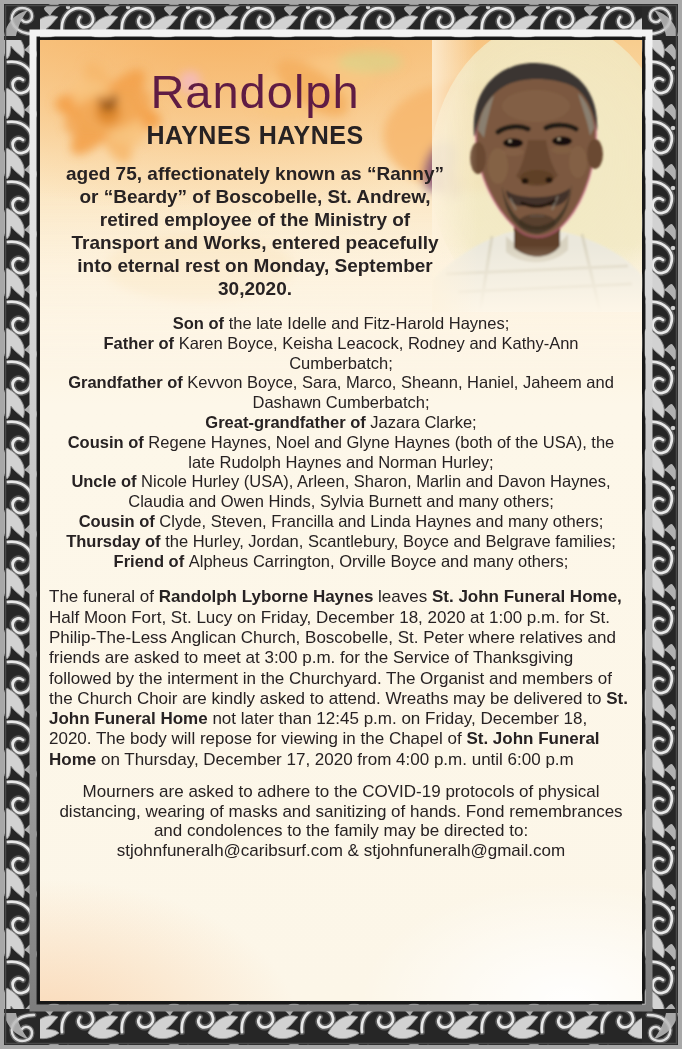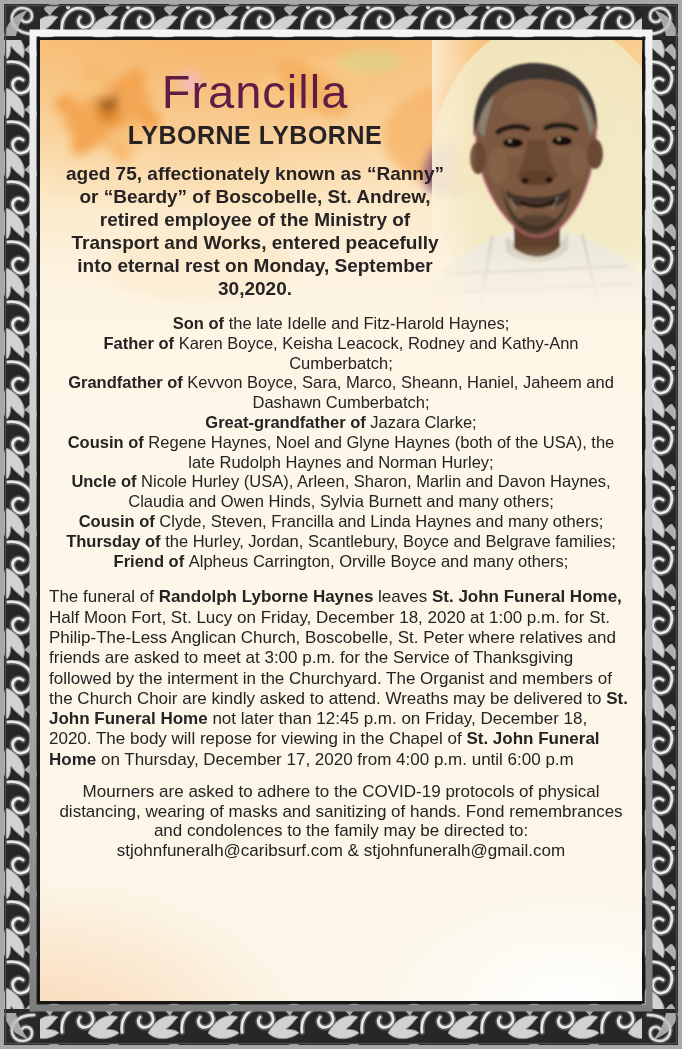--- a/index.html
+++ b/index.html
@@ -192,22 +192,22 @@
         <path d="M90 163 C100 168 112 168 122 161" fill="none" stroke="#20130b" stroke-width="3" stroke-linecap="round"></path>
         <ellipse cx="105" cy="182" rx="18" ry="8" fill="#38291d" opacity=".5"></ellipse>
         <ellipse cx="66" cy="126" rx="10" ry="18" fill="#916c4c" opacity=".45"></ellipse>
         <ellipse cx="146" cy="122" rx="9" ry="16" fill="#916c4c" opacity=".35"></ellipse>
       </g>
       <rect x="0" y="205" width="210" height="67" fill="url(#fadeB)"></rect>
       <rect x="0" y="0" width="46" height="272" fill="url(#fadeL)" opacity=".8"></rect>
     </svg>
 
     <div class="header">
-      <h1 class="first-name">Francilla</h1>
-      <h2 class="surname">LYBORNE LYBORNE</h2>
+      <h1 class="first-name">Randolph</h1>
+      <h2 class="surname">HAYNES HAYNES</h2>
       <p class="intro">aged 75, affectionately known as “Ranny” or “Beardy” of Boscobelle, St. Andrew, retired employee of the Ministry of Transport and Works, entered peacefully into eternal rest on Monday, September 30,2020.</p>
     </div>
 
     <div class="family">
         <p><strong>Son of </strong>the late Idelle and Fitz-Harold Haynes;</p>
         <p><strong>Father of </strong>Karen Boyce, Keisha Leacock, Rodney and Kathy-Ann Cumberbatch;</p>
         <p><strong>Grandfather of </strong>Kevvon Boyce, Sara, Marco, Sheann, Haniel, Jaheem and Dashawn Cumberbatch;</p>
         <p><strong>Great-grandfather of </strong>Jazara Clarke;</p>
         <p><strong>Cousin of </strong>Regene Haynes, Noel and Glyne Haynes (both of the USA), the late Rudolph Haynes and Norman Hurley;</p>
         <p><strong>Uncle of </strong>Nicole Hurley (USA), Arleen, Sharon, Marlin and Davon Haynes, Claudia and Owen Hinds, Sylvia Burnett and many others;</p>

